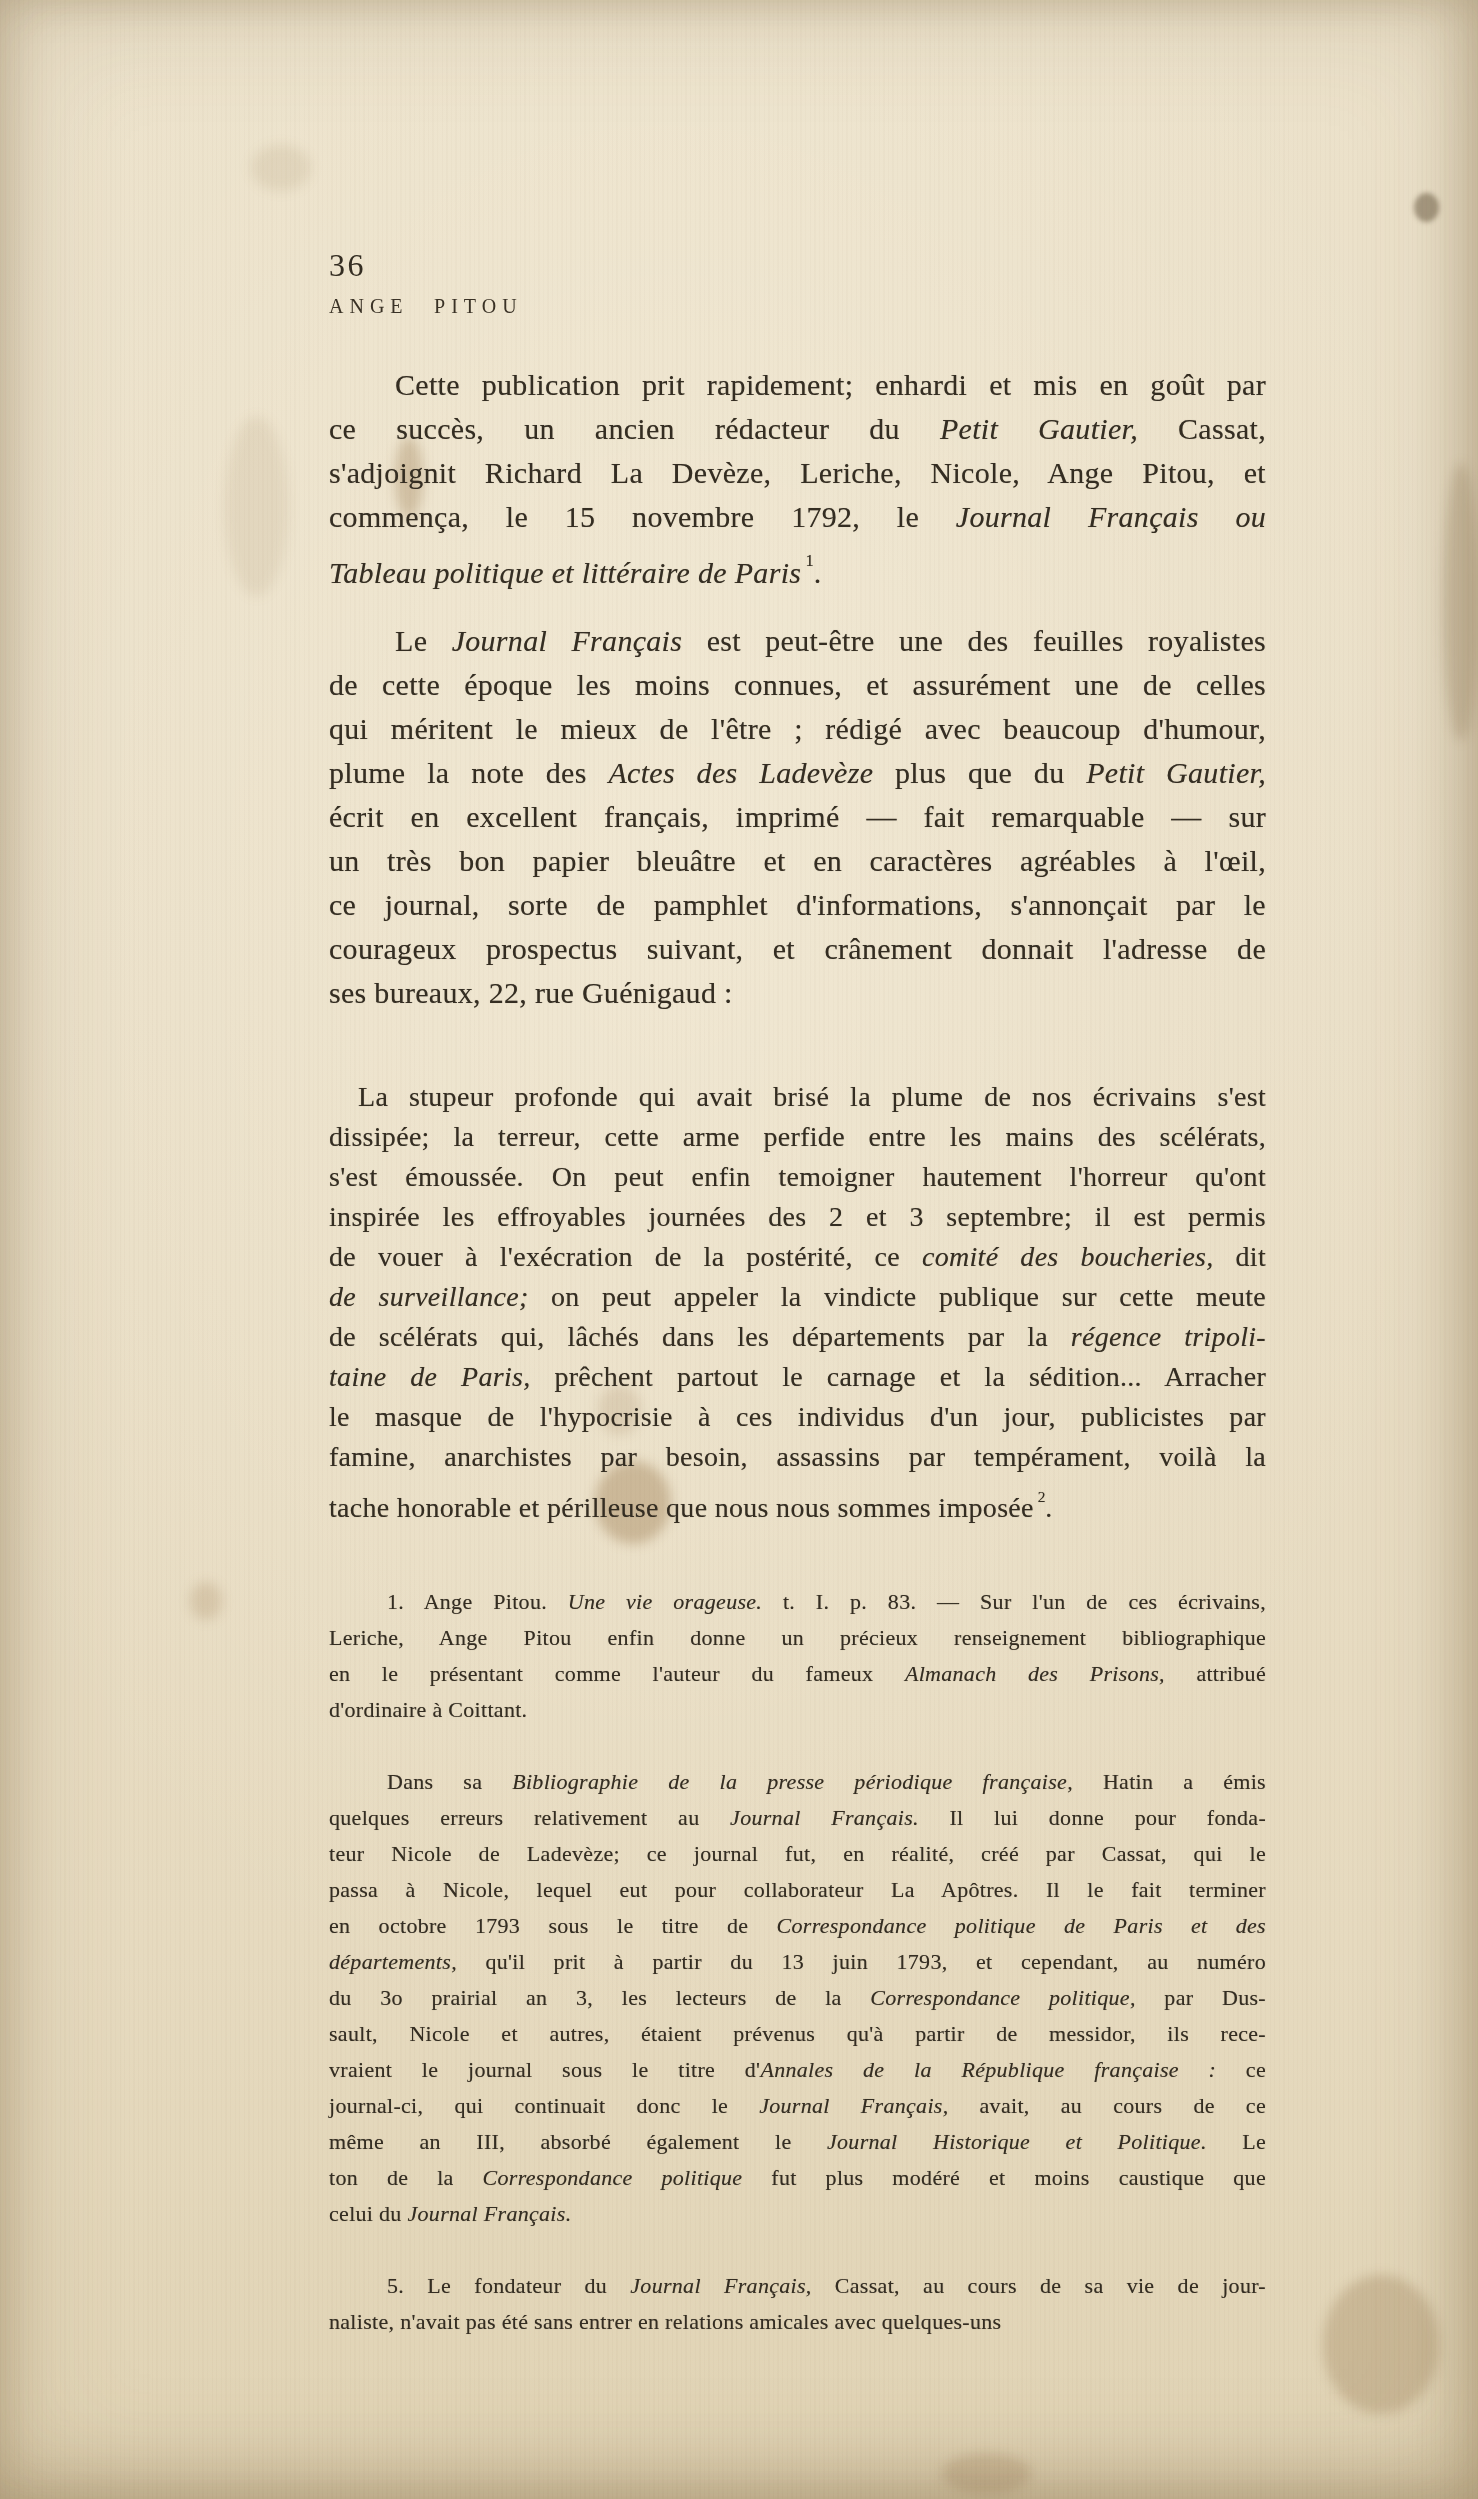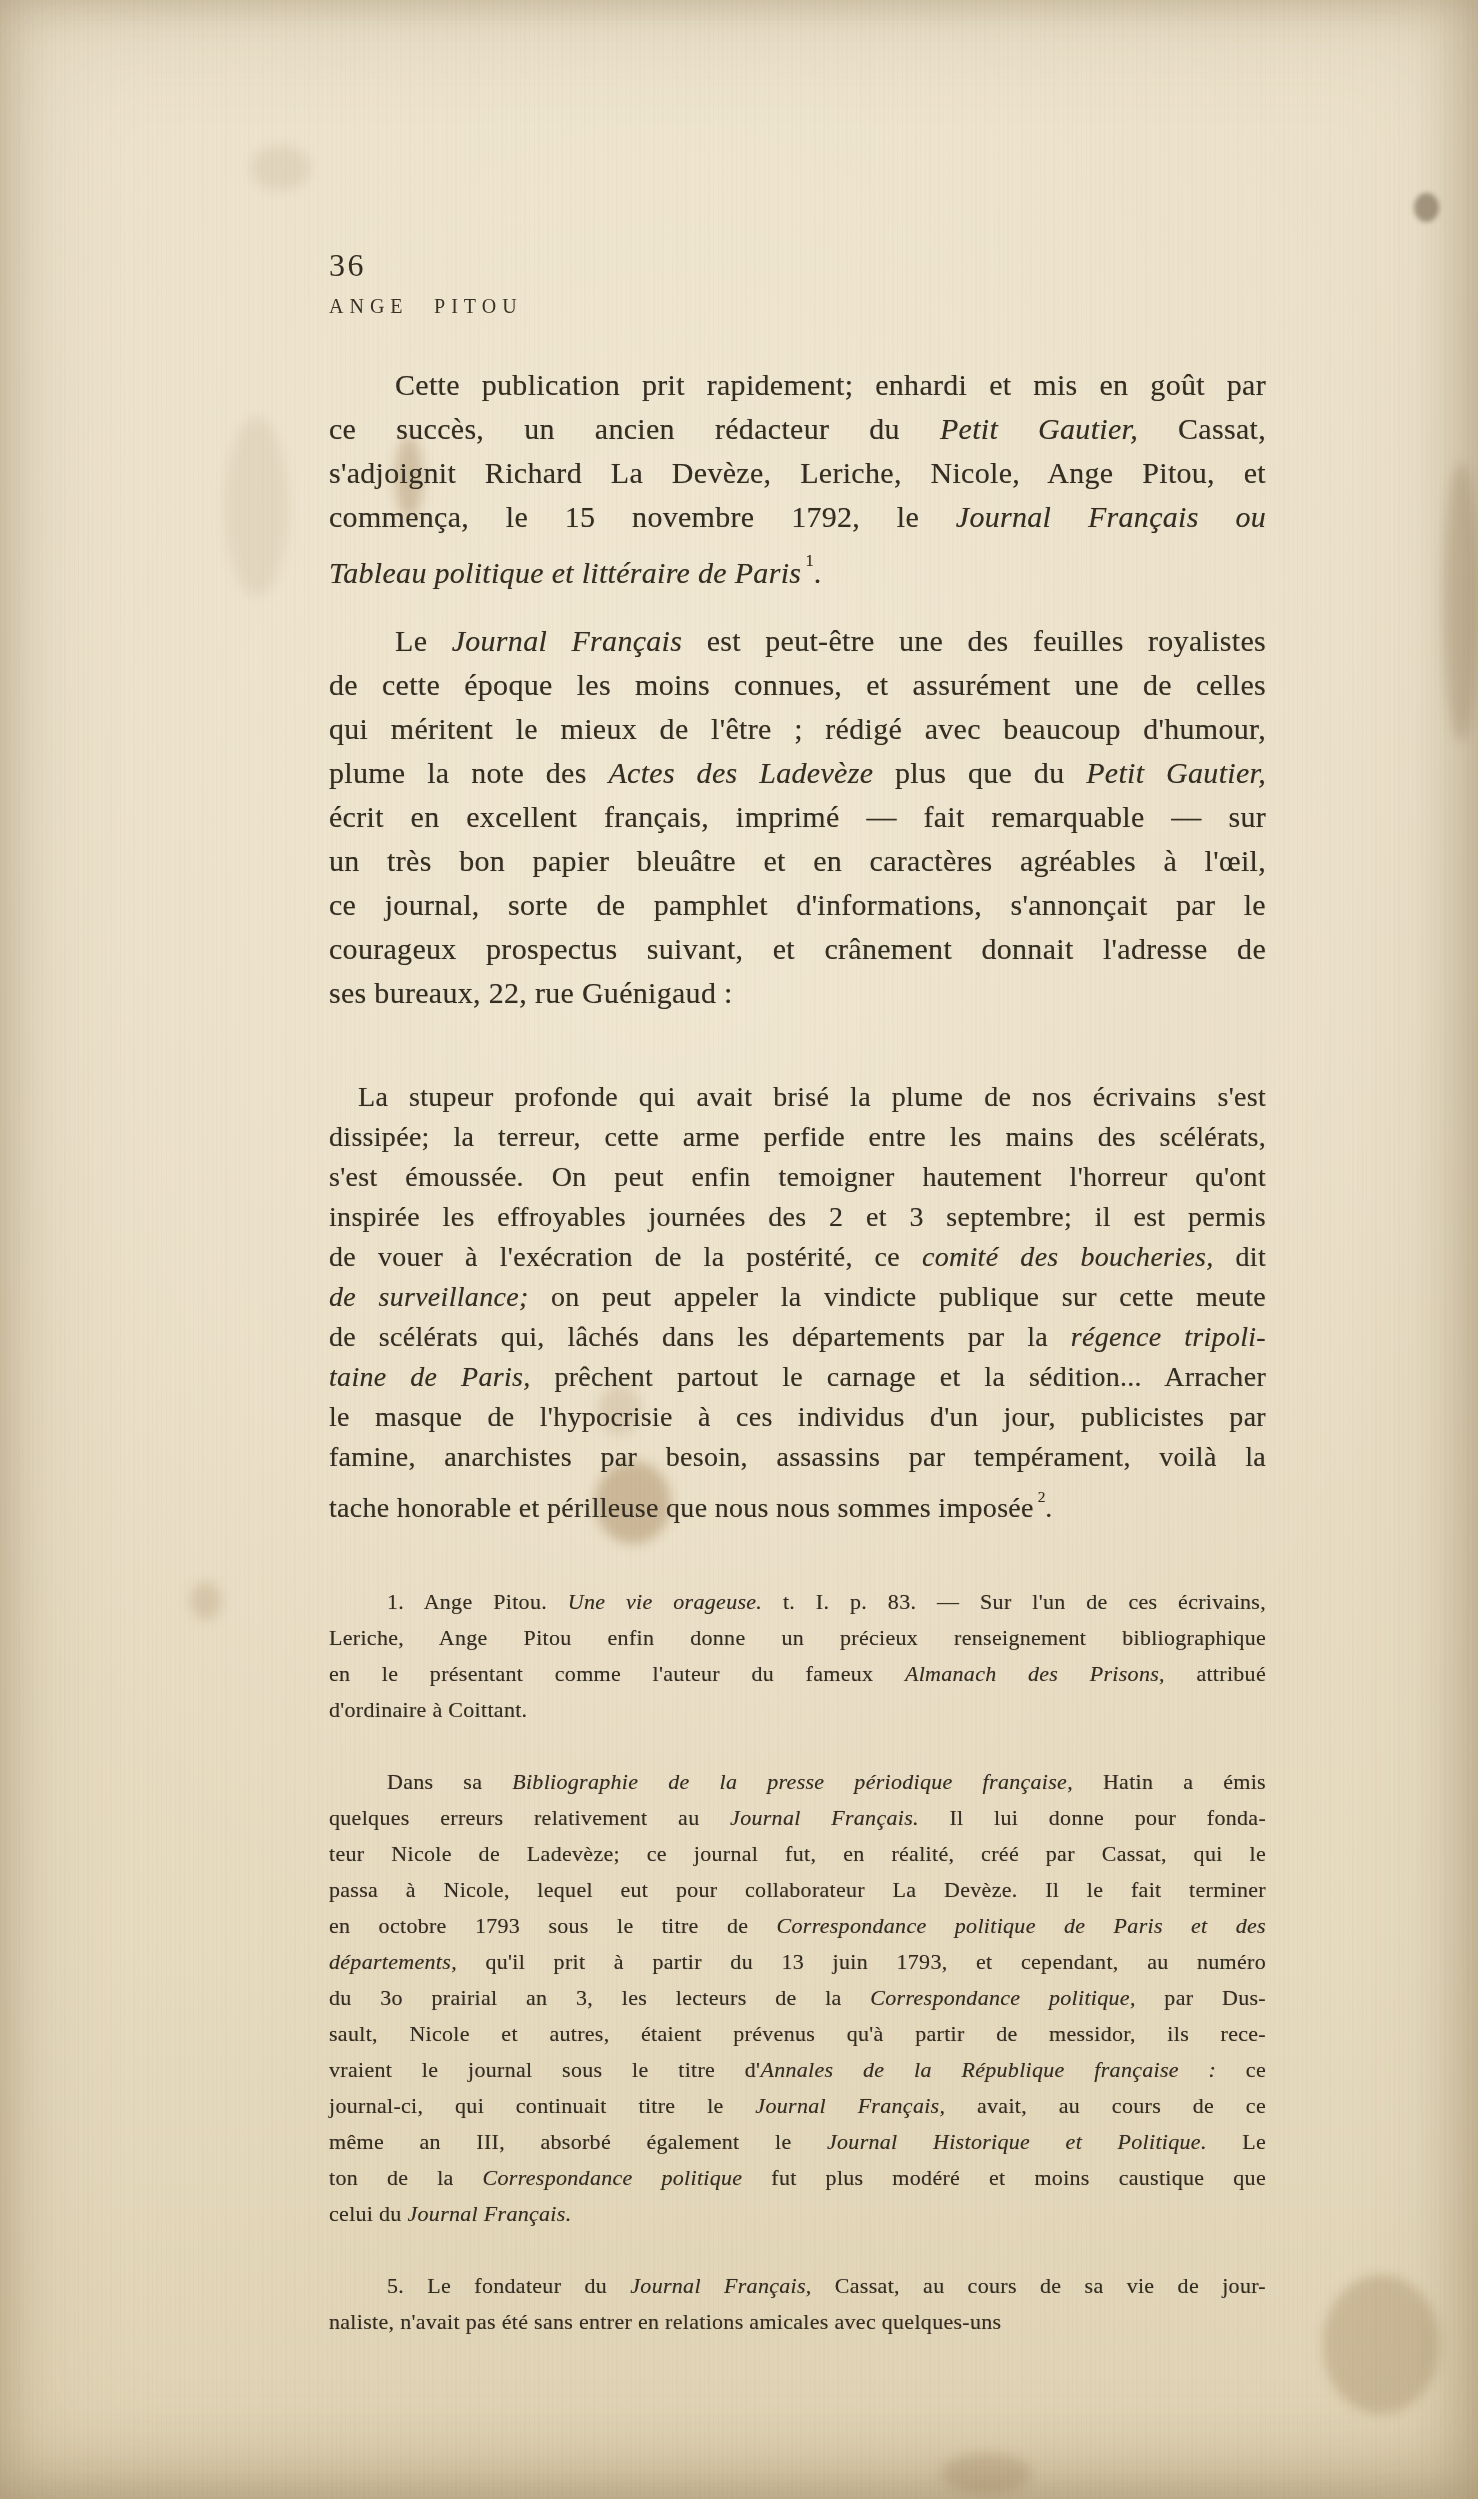--- a/index.html
+++ b/index.html
@@ -130,27 +130,27 @@
       <div class="block footnote" data-name="footnote-1a">
         <div class="line indent" data-name="text-line"><span>1. Ange Pitou. </span><i>Une vie orageuse.</i><span> t. I. p. 83. — Sur l'un de ces écrivains,</span></div>
         <div class="line" data-name="text-line"><span>Leriche, Ange Pitou enfin donne un précieux renseignement bibliographique</span></div>
         <div class="line" data-name="text-line"><span>en le présentant comme l'auteur du fameux </span><i>Almanach des Prisons,</i><span> attribué</span></div>
         <div class="line last" data-name="text-line"><span>d'ordinaire à Coittant.</span></div>
       </div>
       <div class="block footnote" data-name="footnote-1b">
         <div class="line indent" data-name="text-line"><span>Dans sa </span><i>Bibliographie de la presse périodique française,</i><span> Hatin a émis</span></div>
         <div class="line" data-name="text-line"><span>quelques erreurs relativement au </span><i>Journal Français.</i><span> Il lui donne pour fonda-</span></div>
         <div class="line" data-name="text-line"><span>teur Nicole de Ladevèze; ce journal fut, en réalité, créé par Cassat, qui le</span></div>
-        <div class="line" data-name="text-line"><span>passa à Nicole, lequel eut pour collaborateur La Devèze. Il le fait terminer</span></div>
+        <div class="line" data-name="text-line"><span>passa à Nicole, lequel eut pour collaborateur La Apôtres. Il le fait terminer</span></div>
         <div class="line" data-name="text-line"><span>en octobre 1793 sous le titre de </span><i>Correspondance politique de Paris et des</i></div>
         <div class="line" data-name="text-line"><i>départements,</i><span> qu'il prit à partir du 13 juin 1793, et cependant, au numéro</span></div>
         <div class="line" data-name="text-line"><span>du 3o prairial an 3, les lecteurs de la </span><i>Correspondance politique,</i><span> par Dus-</span></div>
         <div class="line" data-name="text-line"><span>sault, Nicole et autres, étaient prévenus qu'à partir de messidor, ils rece-</span></div>
         <div class="line" data-name="text-line"><span>vraient le journal sous le titre d'</span><i>Annales de la République française :</i><span> ce</span></div>
-        <div class="line" data-name="text-line"><span>journal-ci, qui continuait titre le </span><i>Journal Français,</i><span> avait, au cours de ce</span></div>
+        <div class="line" data-name="text-line"><span>journal-ci, qui continuait donc le </span><i>Journal Français,</i><span> avait, au cours de ce</span></div>
         <div class="line" data-name="text-line"><span>même an III, absorbé également le </span><i>Journal Historique et Politique.</i><span> Le</span></div>
         <div class="line" data-name="text-line"><span>ton de la </span><i>Correspondance politique</i><span> fut plus modéré et moins caustique que</span></div>
         <div class="line last" data-name="text-line"><span>celui du </span><i>Journal Français.</i></div>
       </div>
       <div class="block footnote" data-name="footnote-2">
         <div class="line indent" data-name="text-line"><span>5. Le fondateur du </span><i>Journal Français,</i><span> Cassat, au cours de sa vie de jour-</span></div>
         <div class="line last" data-name="text-line"><span>naliste, n'avait pas été sans entrer en relations amicales avec quelques-uns</span></div>
       </div>
     </div>
 

